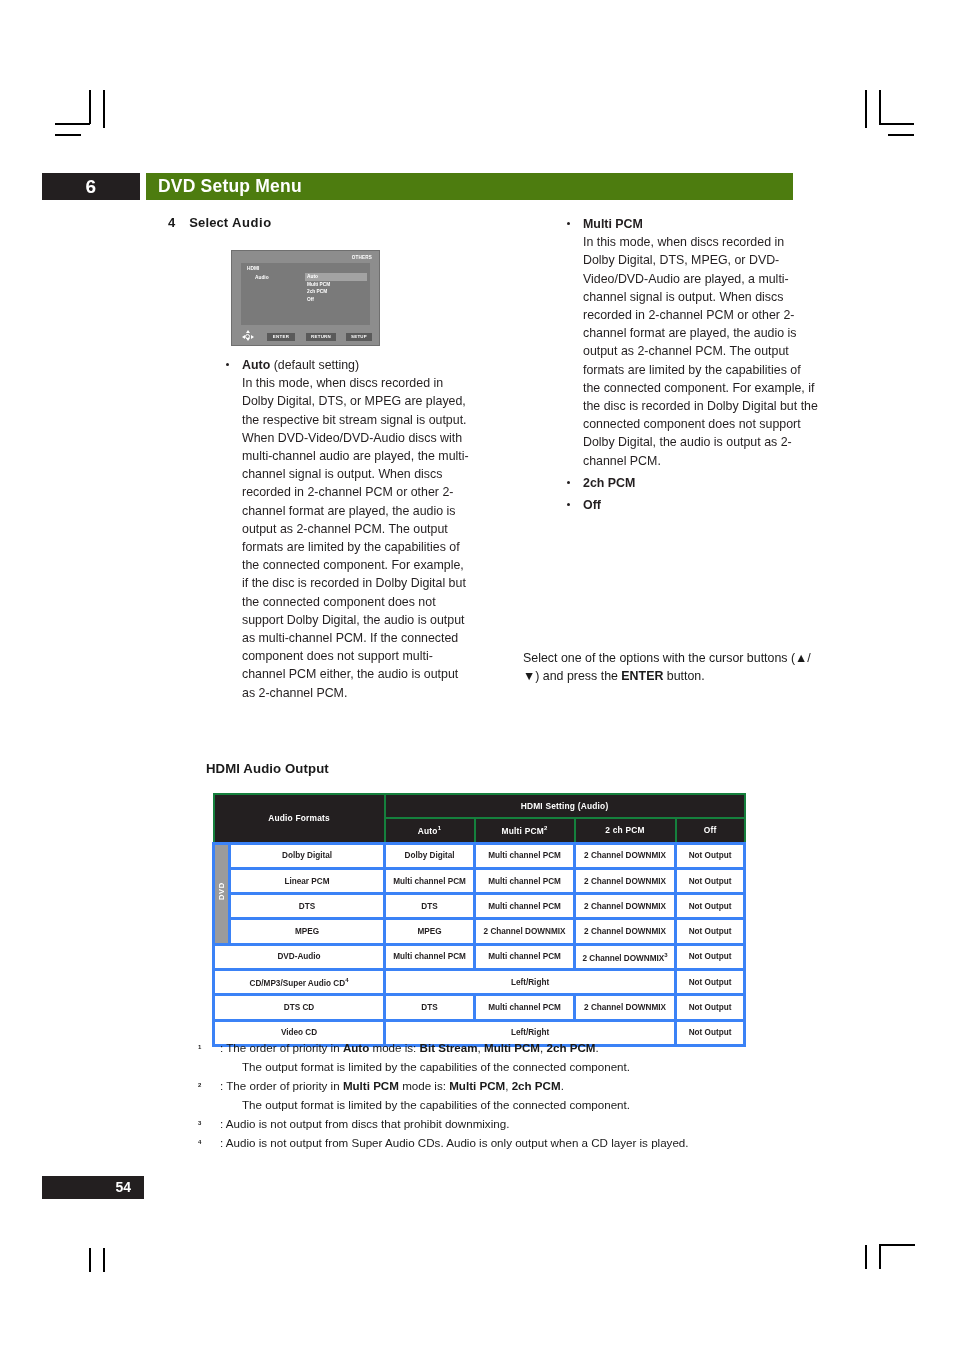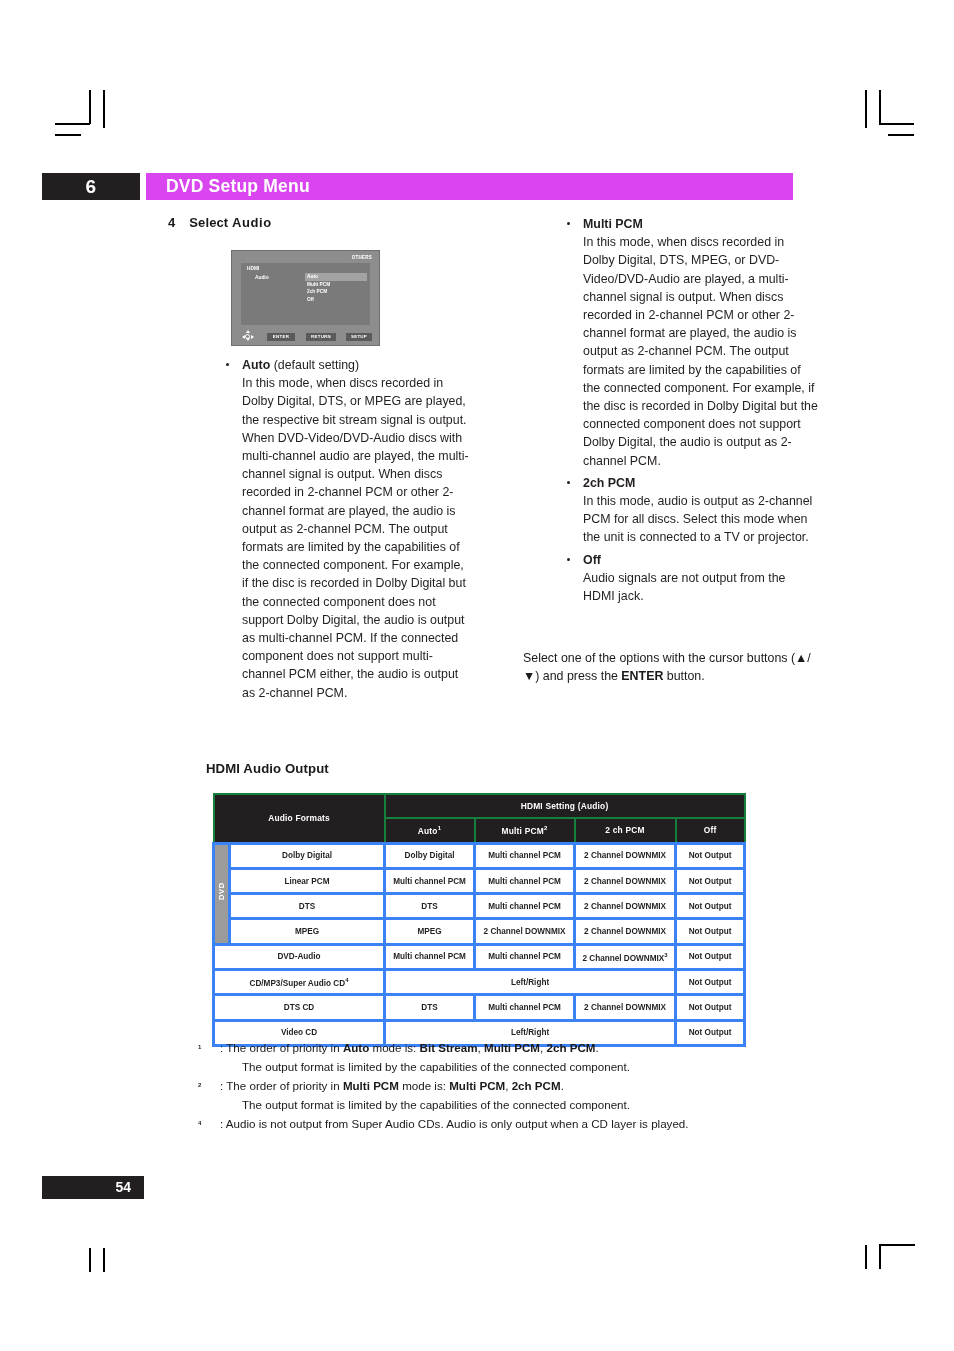--- a/index.html
+++ b/index.html
@@ -42,26 +42,26 @@
     text-align: center;
     line-height: 27px;
     letter-spacing: 0.5px;
   }
   .title-box {
     position: absolute;
     left: 104px;
     top: 0;
     right: 0;
     height: 27px;
-    background: #d946ef;
+    background: #4d7c0f;
     color: #ffffff;
     font-size: 17.5px;
     font-weight: bold;
     line-height: 27px;
-    padding-left: 20px;
+    padding-left: 12px;
     box-sizing: border-box;
     letter-spacing: 0.2px;
   }
 
   
   .step-heading {
     position: absolute;
     left: 168px;
     top: 215px;
     font-size: 13px;
@@ -381,27 +381,25 @@
 <div class="col col-right">
   <div class="bullet-item">
     <span class="dot"></span>
     <span class="bullet-title">Multi PCM</span>
     <div class="bullet-body">In this mode, when discs recorded in Dolby Digital, DTS, MPEG, or DVD-Video/DVD-Audio are played, a multi-channel signal is output. When discs recorded in 2-channel PCM or other 2-channel format are played, the audio is output as 2-channel PCM. The output formats are limited by the capabilities of the connected component. For example, if the disc is recorded in Dolby Digital but the connected component does not support Dolby Digital, the audio is output as 2-channel PCM.</div>
   </div>
   <div class="spacer-sm"></div>
   <div class="bullet-item">
     <span class="dot"></span>
     <span class="bullet-title">2ch PCM</span>
-    <div class="bullet-body">In this mode, audio is output as 2-channel PCM for all discs. Select this mode when the unit is connected to a TV or projector.</div>
   </div>
   <div class="spacer-sm"></div>
   <div class="bullet-item">
     <span class="dot"></span>
     <span class="bullet-title">Off</span>
-    <div class="bullet-body">Audio signals are not output from the HDMI jack.</div>
   </div>
 </div>
 
 <div class="closing-note"><span>Select one of the options with the cursor buttons (</span><span>▲/▼</span><span>) and press the  </span><b>ENTER</b><span> button.</span></div>
 
 <div class="section-title">HDMI Audio Output</div>
 
 <div class="tbl-wrap">
   <table class="hdmi">
     <colgroup>
@@ -487,17 +485,20 @@
 <div class="footnotes">
   <div class="fn-row">
     <span class="fn-mark"><sup class="fn">1</sup></span><span>: The order of priority in </span><b>Auto</b><span> mode is: </span><b>Bit Stream</b><span>, </span><b>Multi PCM</b><span>, </span><b>2ch PCM</b><span>.</span>
     <div class="fn-cont">The output format is limited by the capabilities of the connected component.</div>
   </div>
   <div class="fn-row">
     <span class="fn-mark"><sup class="fn">2</sup></span><span>: The order of priority in </span><b>Multi PCM</b><span> mode is: </span><b>Multi PCM</b><span>, </span><b>2ch PCM</b><span>.</span>
     <div class="fn-cont">The output format is limited by the capabilities of the connected component.</div>
   </div>
   <div class="fn-row">
+    <span class="fn-mark"><sup class="fn">3</sup></span><span>: Audio is not output from discs that prohibit downmixing.</span>
+  </div>
+  <div class="fn-row">
     <span class="fn-mark"><sup class="fn">4</sup></span><span>: Audio is not output from Super Audio CDs. Audio is only output when a CD layer is played.</span>
   </div>
 </div>
 
 <div class="page-num">54</div>
 
 </body></html>

